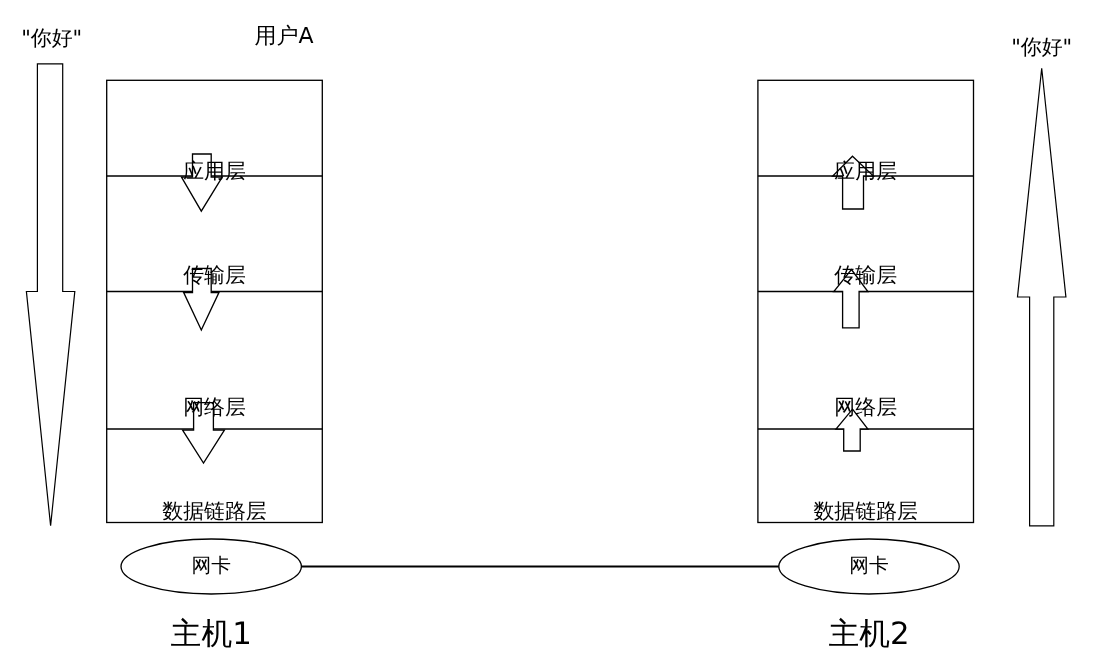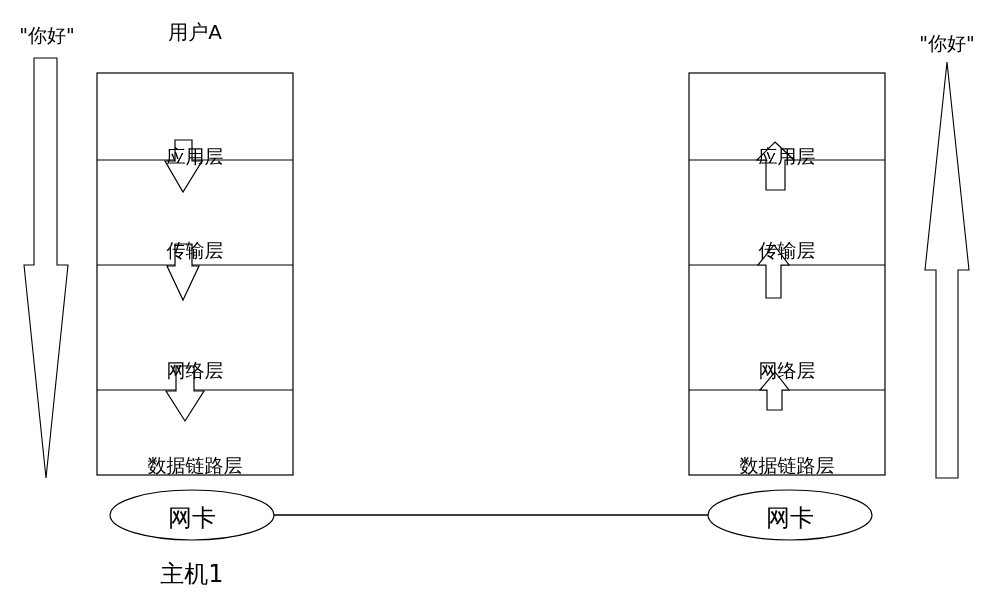--- a/index.html
+++ b/index.html
@@ -64,24 +64,24 @@
     line-height: 1;
   }
   .lbl-layer {
     font-size: 19px;
     margin-top: 36px;
   }
   .lbl-user {
     font-size: 20px;
   }
   .lbl-host {
-    font-size: 24px;
+    font-size: 28px;
   }
   .lbl-nic {
-    font-size: 24px;
+    font-size: 18px;
   }
   .lbl-msg {
     font-size: 19px;
   }
 </style>
 </head>
 <body>
 
 <div id="canvas">
 
@@ -109,35 +109,36 @@
     <polygon class="arrow-shape" points="774,245 789,265 781,265 781,298 766,298 766,265 758,265"></polygon>
     <polygon class="arrow-shape" points="775,372 789,390 782,390 782,410 767,410 767,390 760,390"></polygon>
 
     <line class="link-line" x1="273" y1="515" x2="712" y2="515"></line>
     <ellipse class="ellipse-shape" cx="192" cy="515" rx="82" ry="25"></ellipse>
     <ellipse class="ellipse-shape" cx="790" cy="515" rx="82" ry="25"></ellipse>
   </svg>
 
   <div class="lbl lbl-msg" style="left:0px; top:26px; width:94px;">"你好"</div>
 
-  <div class="lbl lbl-user" style="left:105px; top:22px; width:180px;">用户A</div>
+  <div class="lbl lbl-user" style="left:105px; top:22px; width:180px;text-align:right;">用户A</div>
 
   <div class="lbl lbl-layer" style="left:97px; top:111px; width:196px;">应用层</div>
   <div class="lbl lbl-layer" style="left:97px; top:205px; width:196px;">传输层</div>
   <div class="lbl lbl-layer" style="left:97px; top:325px; width:196px;">网络层</div>
   <div class="lbl lbl-layer" style="left:97px; top:420px; width:196px;">数据链路层</div>
 
   <div class="lbl lbl-nic" style="left:110px; top:506px; width:164px;">网卡</div>
 
   <div class="lbl lbl-host" style="left:110px; top:562px; width:164px;">主机1</div>
 
   <div class="lbl lbl-msg" style="left:900px; top:34px; width:94px;">"你好"</div>
 
 
   <div class="lbl lbl-layer" style="left:689px; top:111px; width:196px;">应用层</div>
   <div class="lbl lbl-layer" style="left:689px; top:205px; width:196px;">传输层</div>
   <div class="lbl lbl-layer" style="left:689px; top:325px; width:196px;">网络层</div>
   <div class="lbl lbl-layer" style="left:689px; top:420px; width:196px;">数据链路层</div>
 
   <div class="lbl lbl-nic" style="left:708px; top:506px; width:164px;">网卡</div>
 
+  <div class="lbl lbl-host" style="left:708px; top:562px; width:164px;">主机2</div>
 
 </div>
 
 </body></html>

